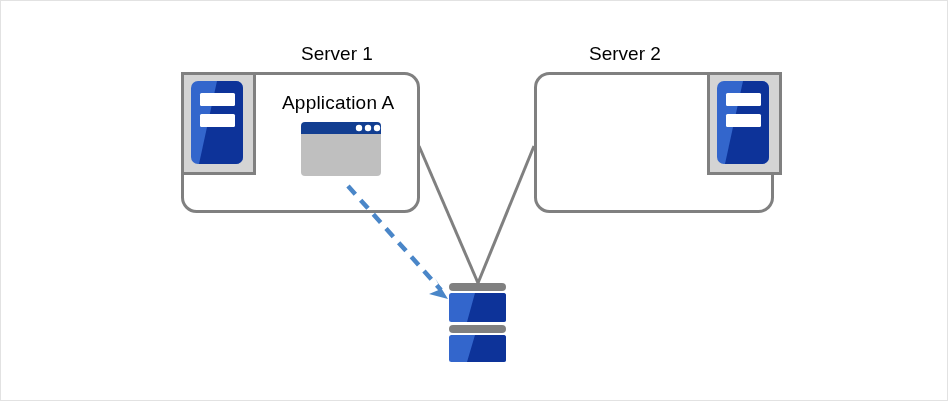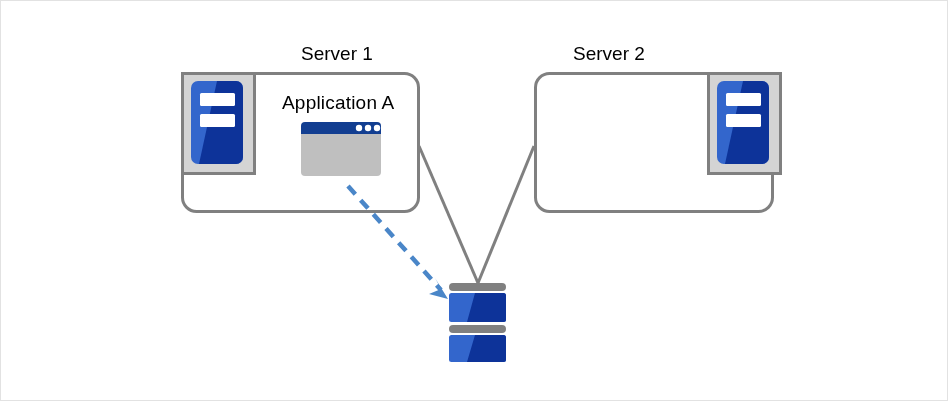--- a/index.html
+++ b/index.html
@@ -28,21 +28,21 @@
   }
   .lbl {
     position: absolute;
     color: #000000;
     font-size: 19px;
     line-height: 22px;
     white-space: pre;
     font-family: "Liberation Sans", sans-serif;
   }
   #label-server1 { left: 300px; top: 42px; }
-  #label-server2 { left: 572px; top: 42px; }
+  #label-server2 { left: 588px; top: 42px; }
   #label-application-a { left: 281px; top: 91px; letter-spacing: 0.2px; text-align: right; }
   #label-shared-disk { left: 421px; top: 366px; }
 </style>
 </head>
 <body>
 
 <div id="canvas">
 
   <svg id="diagram-svg" viewBox="0 0 948 401" xmlns="http://www.w3.org/2000/svg">
 

